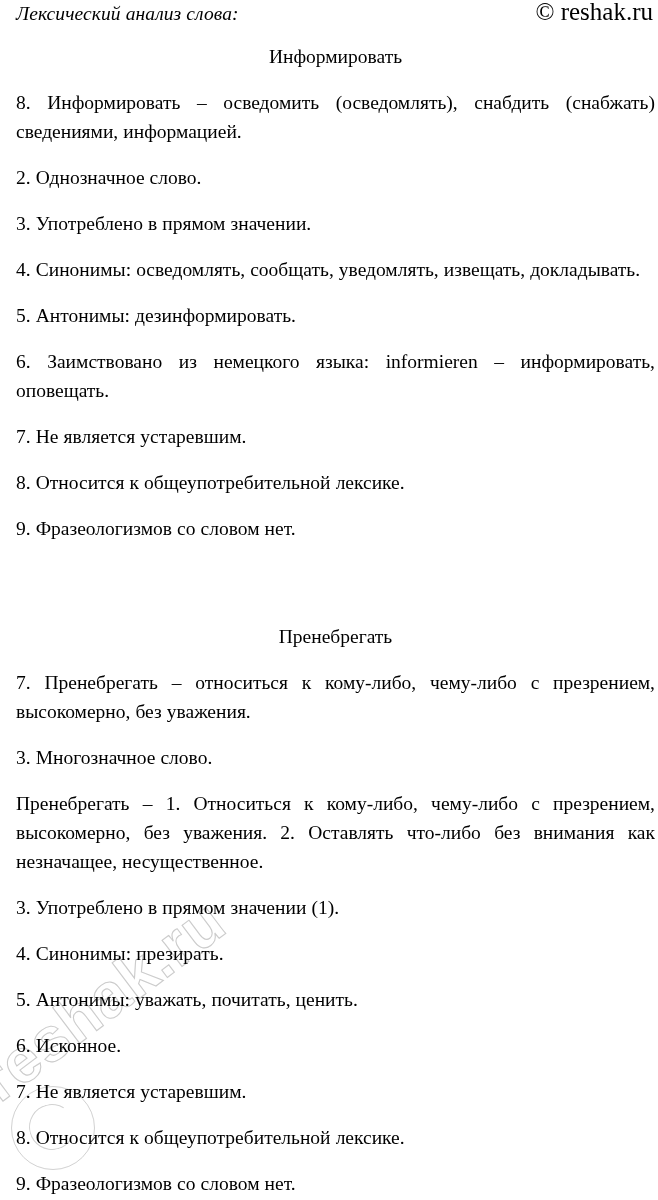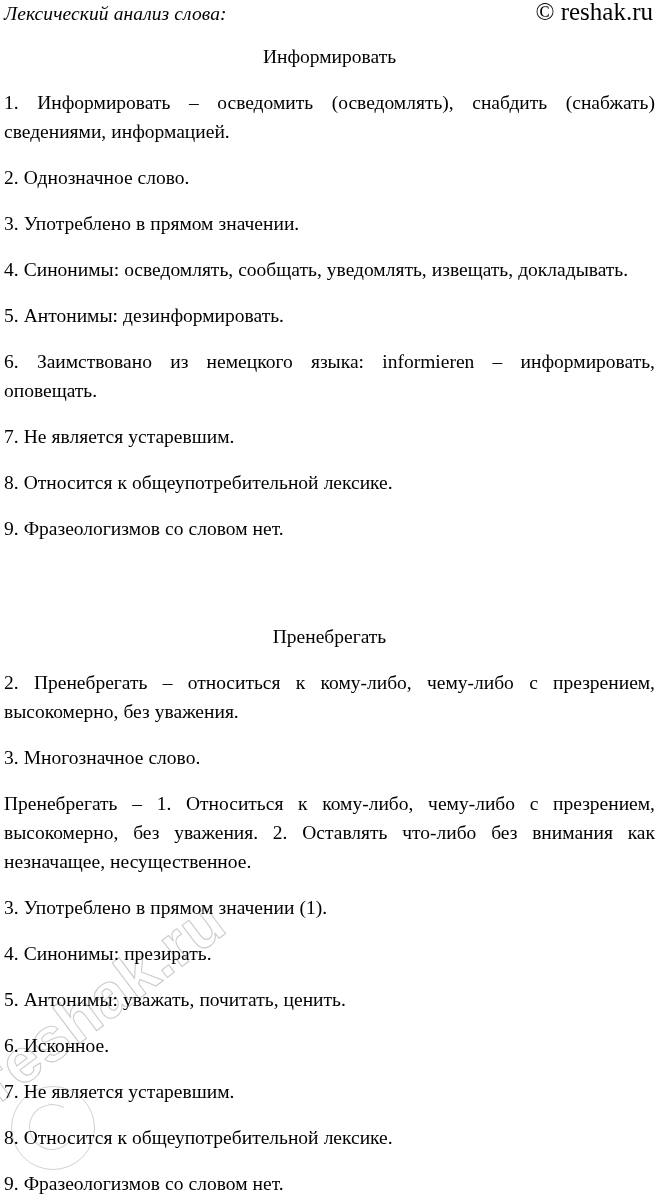--- a/index.html
+++ b/index.html
@@ -16,21 +16,21 @@
     font-family: "Liberation Serif", "DejaVu Serif", serif;
     color: #000000;
     -webkit-font-smoothing: antialiased;
   }
 
   .page {
     position: relative;
     width: 658px;
     height: 880px;
     box-sizing: border-box;
-    padding: 0 3px 0 4px;
+    padding: 0 3px 0 16px;
     z-index: 2;
   }
 
   
   .header {
     display: flex;
     align-items: baseline;
     justify-content: space-between;
     height: 24px;
     margin: 0;
@@ -130,32 +130,32 @@
 
 <div class="page">
 
   <div class="header">
     <div class="header-title">Лексический анализ слова:</div>
     <div class="header-credit">© reshak.ru</div>
   </div>
 
   <div id="content">
       <p class="word-heading">Информировать</p>
-      <p class="analysis-item">1. Информировать – осведомить (осведомлять), снабдить (снабжать) сведениями, информацией.</p>
+      <p class="analysis-item">8. Информировать – осведомить (осведомлять), снабдить (снабжать) сведениями, информацией.</p>
       <p class="analysis-item">2. Однозначное слово.</p>
       <p class="analysis-item">3. Употреблено в прямом значении.</p>
       <p class="analysis-item">4. Синонимы: осведомлять, сообщать, уведомлять, извещать, докладывать.</p>
       <p class="analysis-item">5. Антонимы: дезинформировать.</p>
       <p class="analysis-item">6. Заимствовано из немецкого языка: informieren – информировать, оповещать.</p>
       <p class="analysis-item">7. Не является устаревшим.</p>
       <p class="analysis-item">8. Относится к общеупотребительной лексике.</p>
       <p class="analysis-item">9. Фразеологизмов со словом нет.</p>
       <div class="section-gap"></div>
       <p class="word-heading">Пренебрегать</p>
-      <p class="analysis-item">2. Пренебрегать – относиться к кому-либо, чему-либо с презрением, высокомерно, без уважения.</p>
+      <p class="analysis-item">7. Пренебрегать – относиться к кому-либо, чему-либо с презрением, высокомерно, без уважения.</p>
       <p class="analysis-item">3. Многозначное слово.</p>
       <p class="analysis-item">Пренебрегать – 1. Относиться к кому-либо, чему-либо с презрением, высокомерно, без уважения. 2. Оставлять что-либо без внимания как незначащее, несущественное.</p>
       <p class="analysis-item">3. Употреблено в прямом значении (1).</p>
       <p class="analysis-item">4. Синонимы: презирать.</p>
       <p class="analysis-item">5. Антонимы: уважать, почитать, ценить.</p>
       <p class="analysis-item">6. Исконное.</p>
       <p class="analysis-item">7. Не является устаревшим.</p>
       <p class="analysis-item">8. Относится к общеупотребительной лексике.</p>
       <p class="analysis-item">9. Фразеологизмов со словом нет.</p>
     </div>

